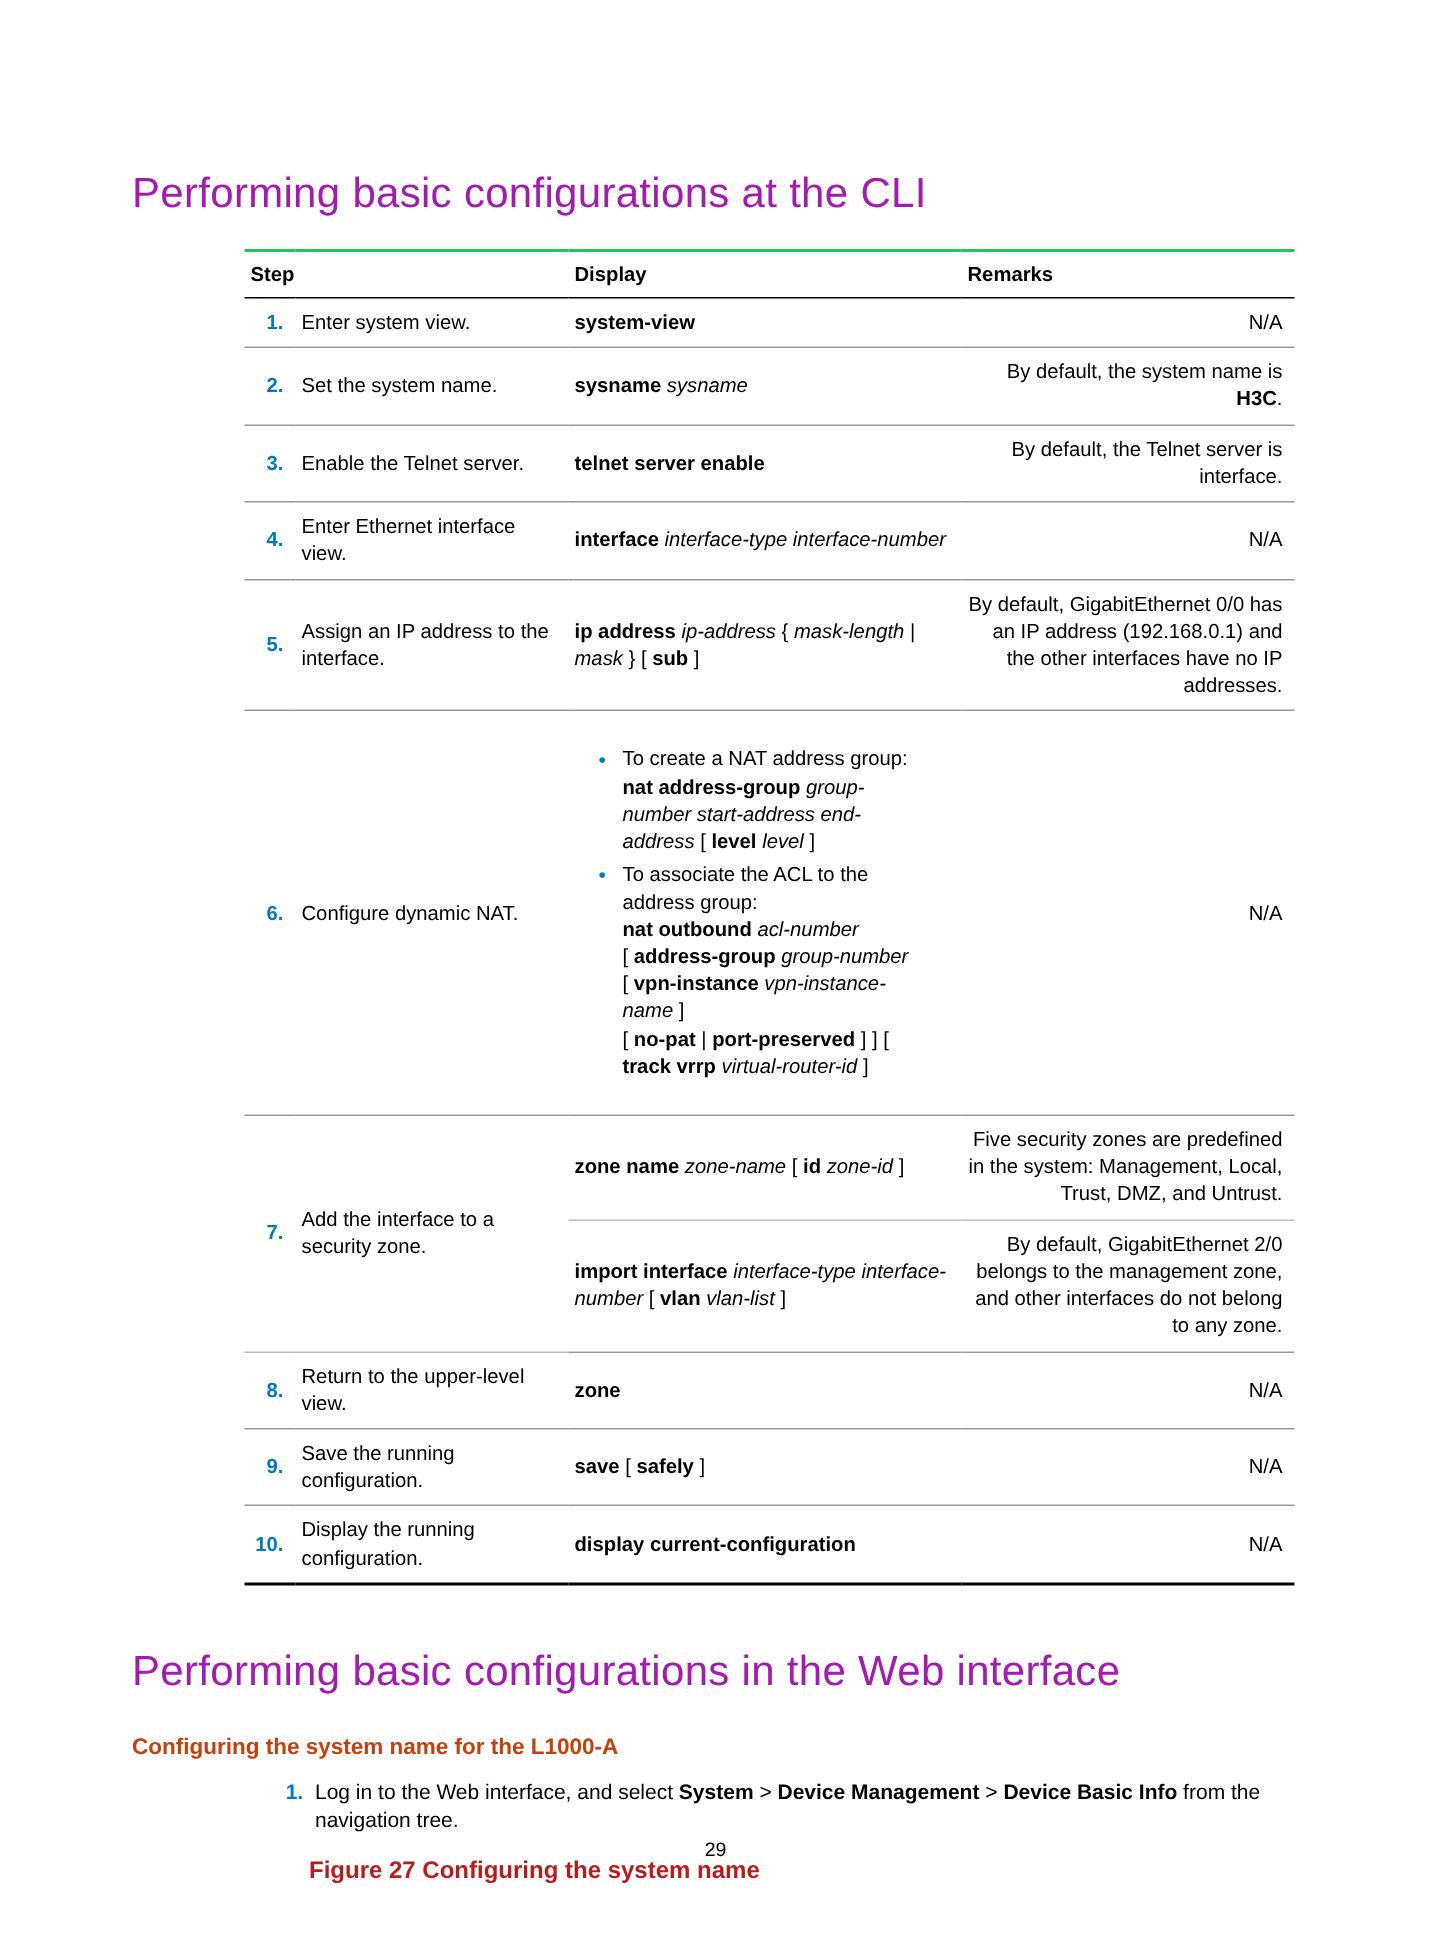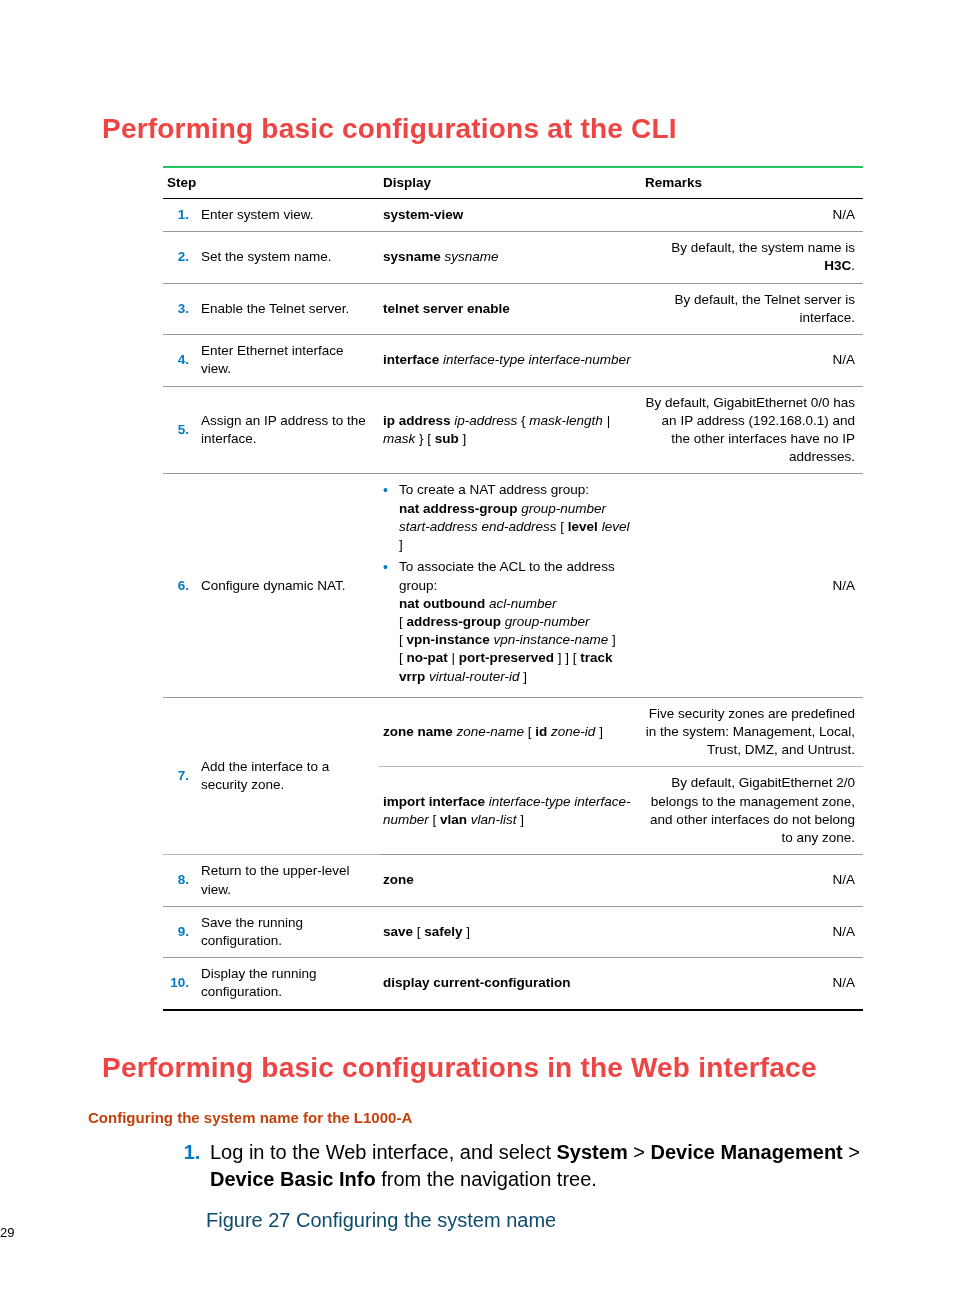--- a/index.html
+++ b/index.html
@@ -11,36 +11,36 @@
     color: #000;
     width: 954px;
     height: 1296px;
     position: relative;
     box-sizing: border-box;
     padding: 110px 90px 0 88px;
     font-size: 14px;
     line-height: 1.35;
   }
   h1 {
-    font-weight: 700;
+    font-weight: 400;
     font-size: 28px;
-    color: #ef4444;
-    margin: 0 0 18px 14px;
+    color: #a21caf;
+    margin: 0 0 18px 0;
     letter-spacing: 0.2px;
   }
   h2.sub {
     font-weight: 600;
     font-size: 15px;
     color: #c2410c;
     margin: 22px 0 10px 0;
   }
   .fig-cap {
-    font-weight: 400;
-    font-size: 20px;
-    color: #0c4a6e;
+    font-weight: 700;
+    font-size: 16px;
+    color: #b91c1c;
     margin: 14px 0 0 0;
   }
   table.steps {
     border-collapse: collapse;
     width: 700px;
     margin-left: 75px;
     font-size: 13.5px;
   }
   table.steps thead th {
     text-align: left;
@@ -56,36 +56,36 @@
     vertical-align: middle;
   }
   table.steps tbody tr.last td { border-bottom: 2px solid #000; }
   table.steps tbody tr.inner td { border-bottom: 1px solid #bbb; }
   .num { color:#007ac2; font-weight:700; width:22px; text-align:right; padding-right:6px; vertical-align: middle;}
   .desc { width: 170px; vertical-align: middle;}
   .cmd  { width: 250px; vertical-align: middle;}
   .rem  { width: 210px; vertical-align: middle; text-align: right;}
   .b { font-weight: 700; }
   .i { font-style: italic; }
-  ul.bul { list-style: none; margin:0; padding:0; }
+  ul.bul { list-style: none; margin:16px; padding:0; }
   ul.bul > li { position: relative; padding-left: 16px; margin-bottom: 4px; }
   ul.bul > li::before {
     content: "•"; position: absolute; left: 0; top: 0;
     color: #007ac2; font-size: 14px;
   }
   ol.body {
     margin: 4px 0 0 62px;
     padding-left: 56px;
-    font-size: 20px;
+    font-size: 14px;
   }
   ol.body > li { padding-left: 4px; margin-bottom: 6px; }
   ol.body > li::marker { color:#007ac2; font-weight:700; }
   .page-num {
     position: absolute; bottom: 54px; left: 0; right: 0;
-    text-align: left; font-size: 13px;
+    text-align: center; font-size: 13px;
   }
   .indent { padding-left: 56px; margin-left: 62px; }
 </style>
 </head>
 <body>
 
 <h1>Performing basic configurations at the CLI</h1>
 
 <table class="steps">
   <colgroup>

